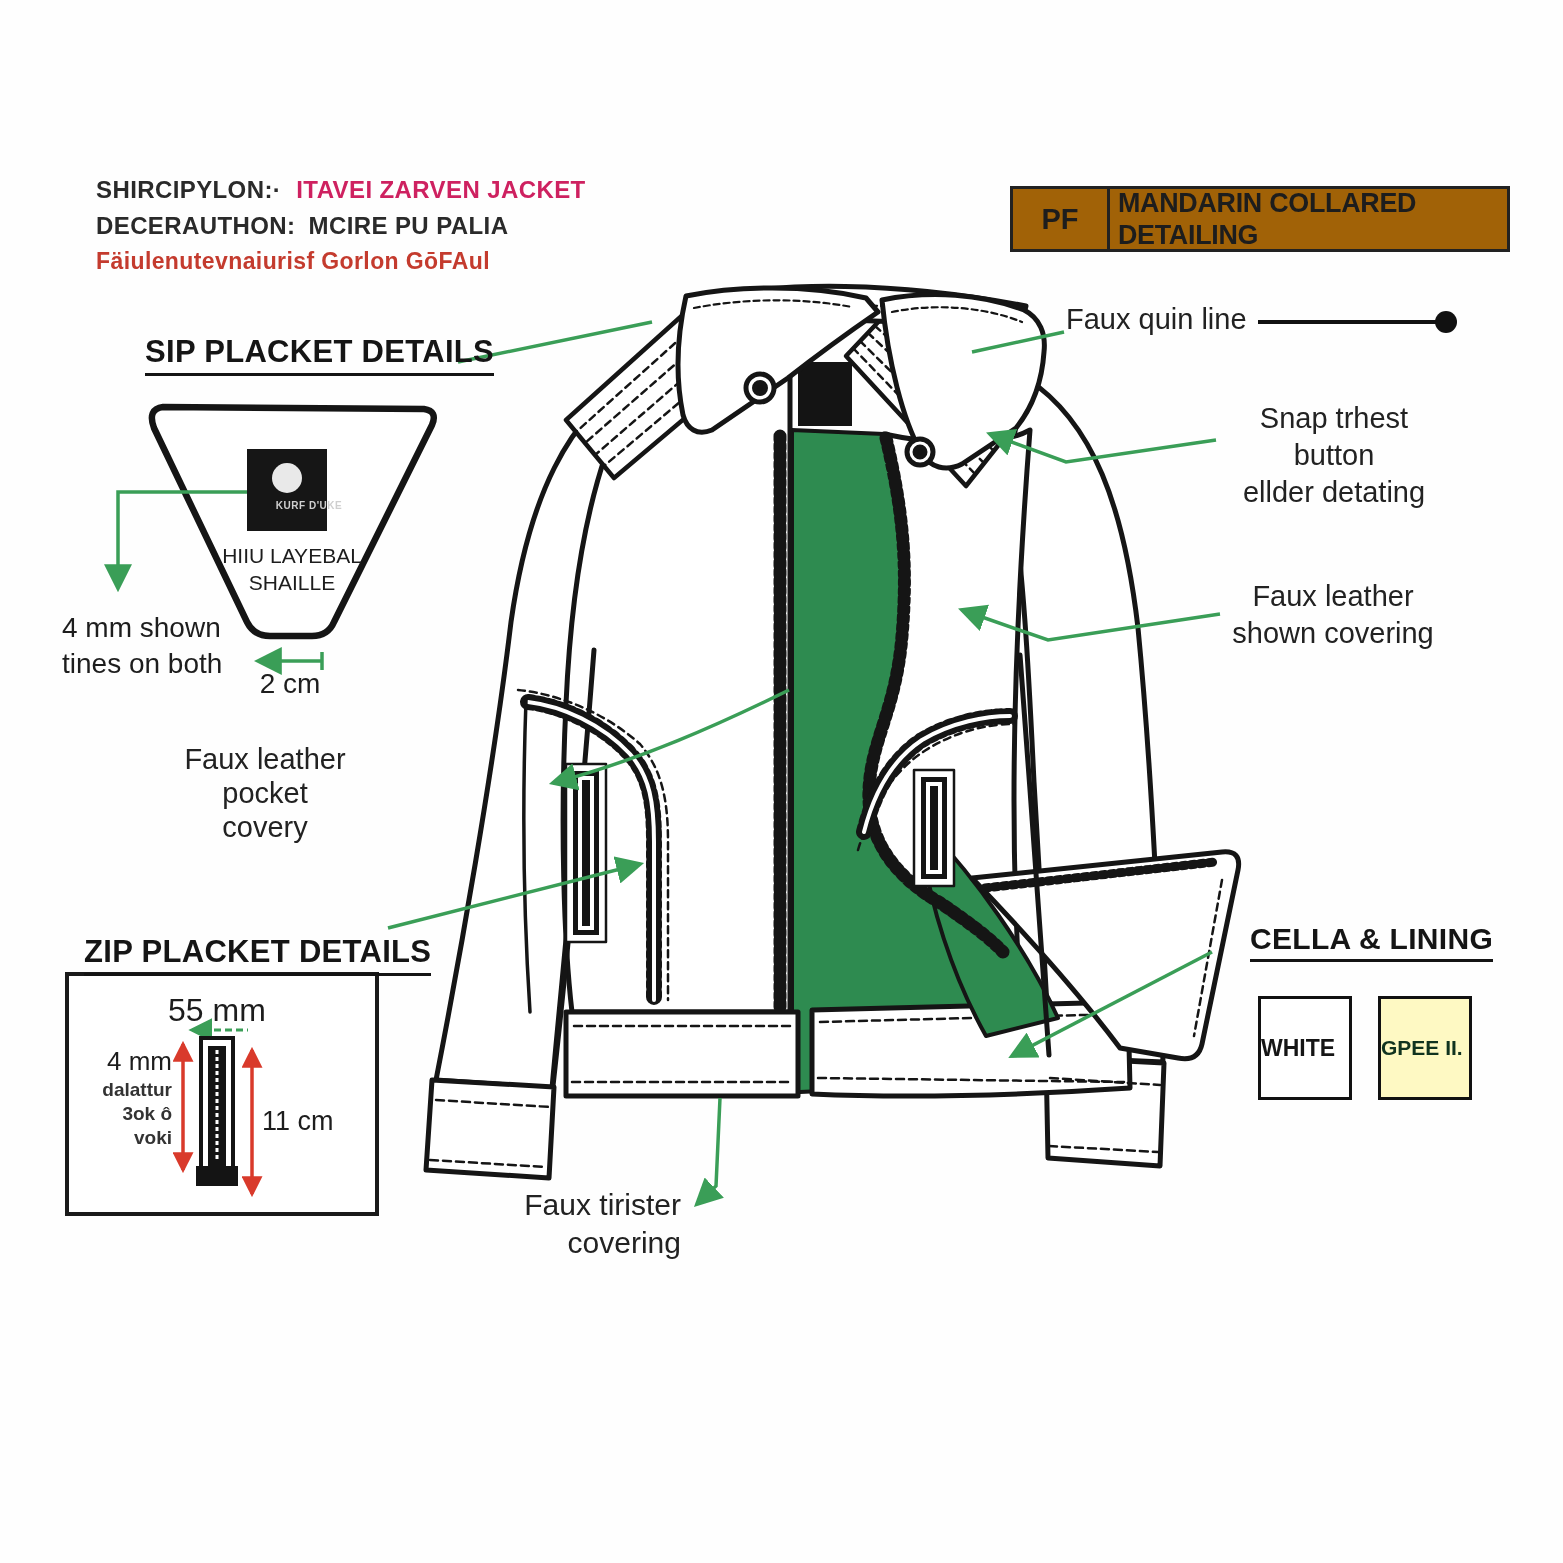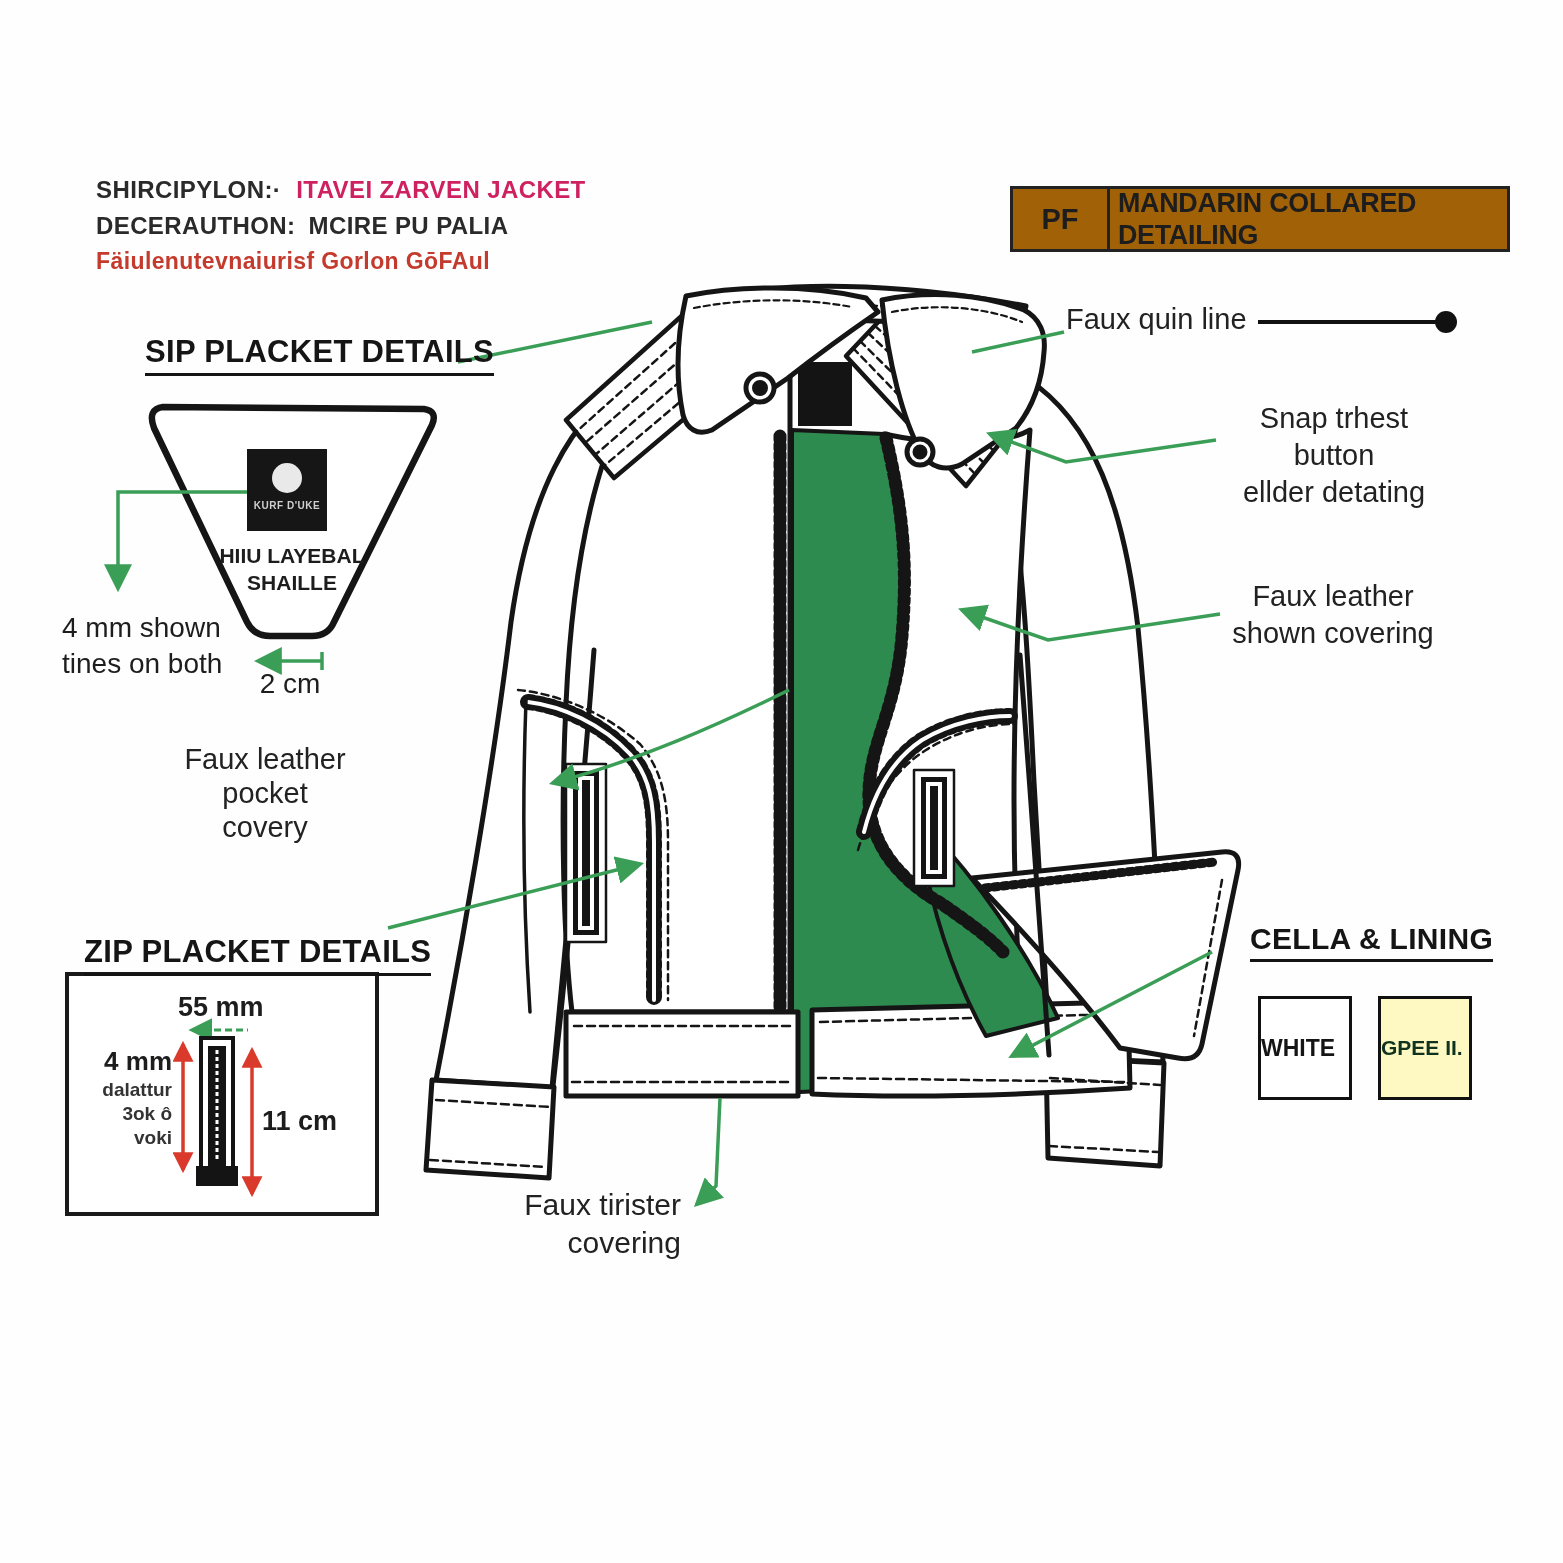--- a/index.html
+++ b/index.html
@@ -1,20 +1,20 @@
 <!DOCTYPE html>
 <html><head>
 <meta charset="utf-8">
 <style>
   html,body{margin:0;padding:0;background:#fdfdfd;}
   #canvas{position:relative;width:1563px;height:1563px;background:#fefefe;overflow:hidden;
           font-family:"Liberation Sans",sans-serif;color:#1d1d1d;}
   #art{position:absolute;left:0;top:0;z-index:1;}
   .txt{position:absolute;z-index:2;white-space:nowrap;}
-  .b{font-weight:700;}
+  .b{font-weight:400;}
   .u{border-bottom:3.5px solid #141414;padding-bottom:3px;}
   .spec{font-size:24px;font-weight:700;letter-spacing:.4px;}
   .callout{font-size:29px;color:#222;}
   .ctr{text-align:center;}
   .heading{font-size:31px;font-weight:700;letter-spacing:.3px;color:#151515;}
   
   .titlebox{position:absolute;left:1010px;top:186px;width:494px;height:60px;z-index:2;
             border:3px solid #222;display:flex;background:#a16207;}
   .titlebox .cell1{width:94px;display:flex;align-items:center;justify-content:center;
             border-right:3px solid #222;font-size:29px;font-weight:700;}
@@ -180,41 +180,41 @@
 </div>
 <div class="txt spec" style="left:96px;top:248px;font-size:23px;color:#c43b2e;">Fäiulenutevnaiurisf Gorlon GōFAul</div>
 
 <div class="titlebox">
   <div class="cell1">PF</div>
   <div class="cell2">MANDARIN COLLARED DETAILING</div>
 </div>
 
 <div class="txt heading u" style="left:145px;top:334px;">SIP PLACKET DETAILS</div>
 
-<div class="patchtxt" style="left:247px;top:500px;width:80px;">KURF D'UKE</div>
+<div class="patchtxt" style="left:247px;top:500px;width:80px;padding-left:22px;">KURF D'UKE</div>
 
 <div class="txt ctr b" style="left:212px;top:542px;width:160px;font-size:21px;line-height:27px;color:#1d1d1d;">
   <div>HIIU LAYEBAL</div>
   <div>SHAILLE</div>
 </div>
 
 <div class="txt" style="left:62px;top:610px;font-size:28px;line-height:36px;">
   <div>4 mm shown</div>
   <div>tines on both</div>
 </div>
 
 <div class="txt ctr" style="left:252px;top:668px;width:76px;font-size:28px;">2 cm</div>
 
 <div class="txt ctr callout" style="left:178px;top:742px;width:174px;line-height:34px;white-space:normal;">
   <div>Faux leather</div>
   <div>pocket covery</div>
 </div>
 
 <div class="txt heading u" style="left:84px;top:934px;">ZIP PLACKET DETAILS</div>
-<div class="txt ctr b" style="left:178px;top:992px;width:80px;font-size:27px;">55 mm</div>
+<div class="txt ctr b" style="left:168px;top:992px;width:80px;font-size:32px;">55 mm</div>
 <div class="txt b" style="left:90px;top:1046px;width:82px;text-align:right;font-size:26px;">4 mm</div>
 <div class="txt" style="left:86px;top:1078px;width:86px;text-align:right;font-size:19px;line-height:24px;font-weight:700;color:#333;">
   <div>dalattur</div>
   <div>3ok ô</div>
   <div>voki</div>
 </div>
 <div class="txt b" style="left:262px;top:1106px;font-size:27px;">11 cm</div>
 
 <div class="txt callout" style="left:1066px;top:303px;">Faux quin line</div>
 

